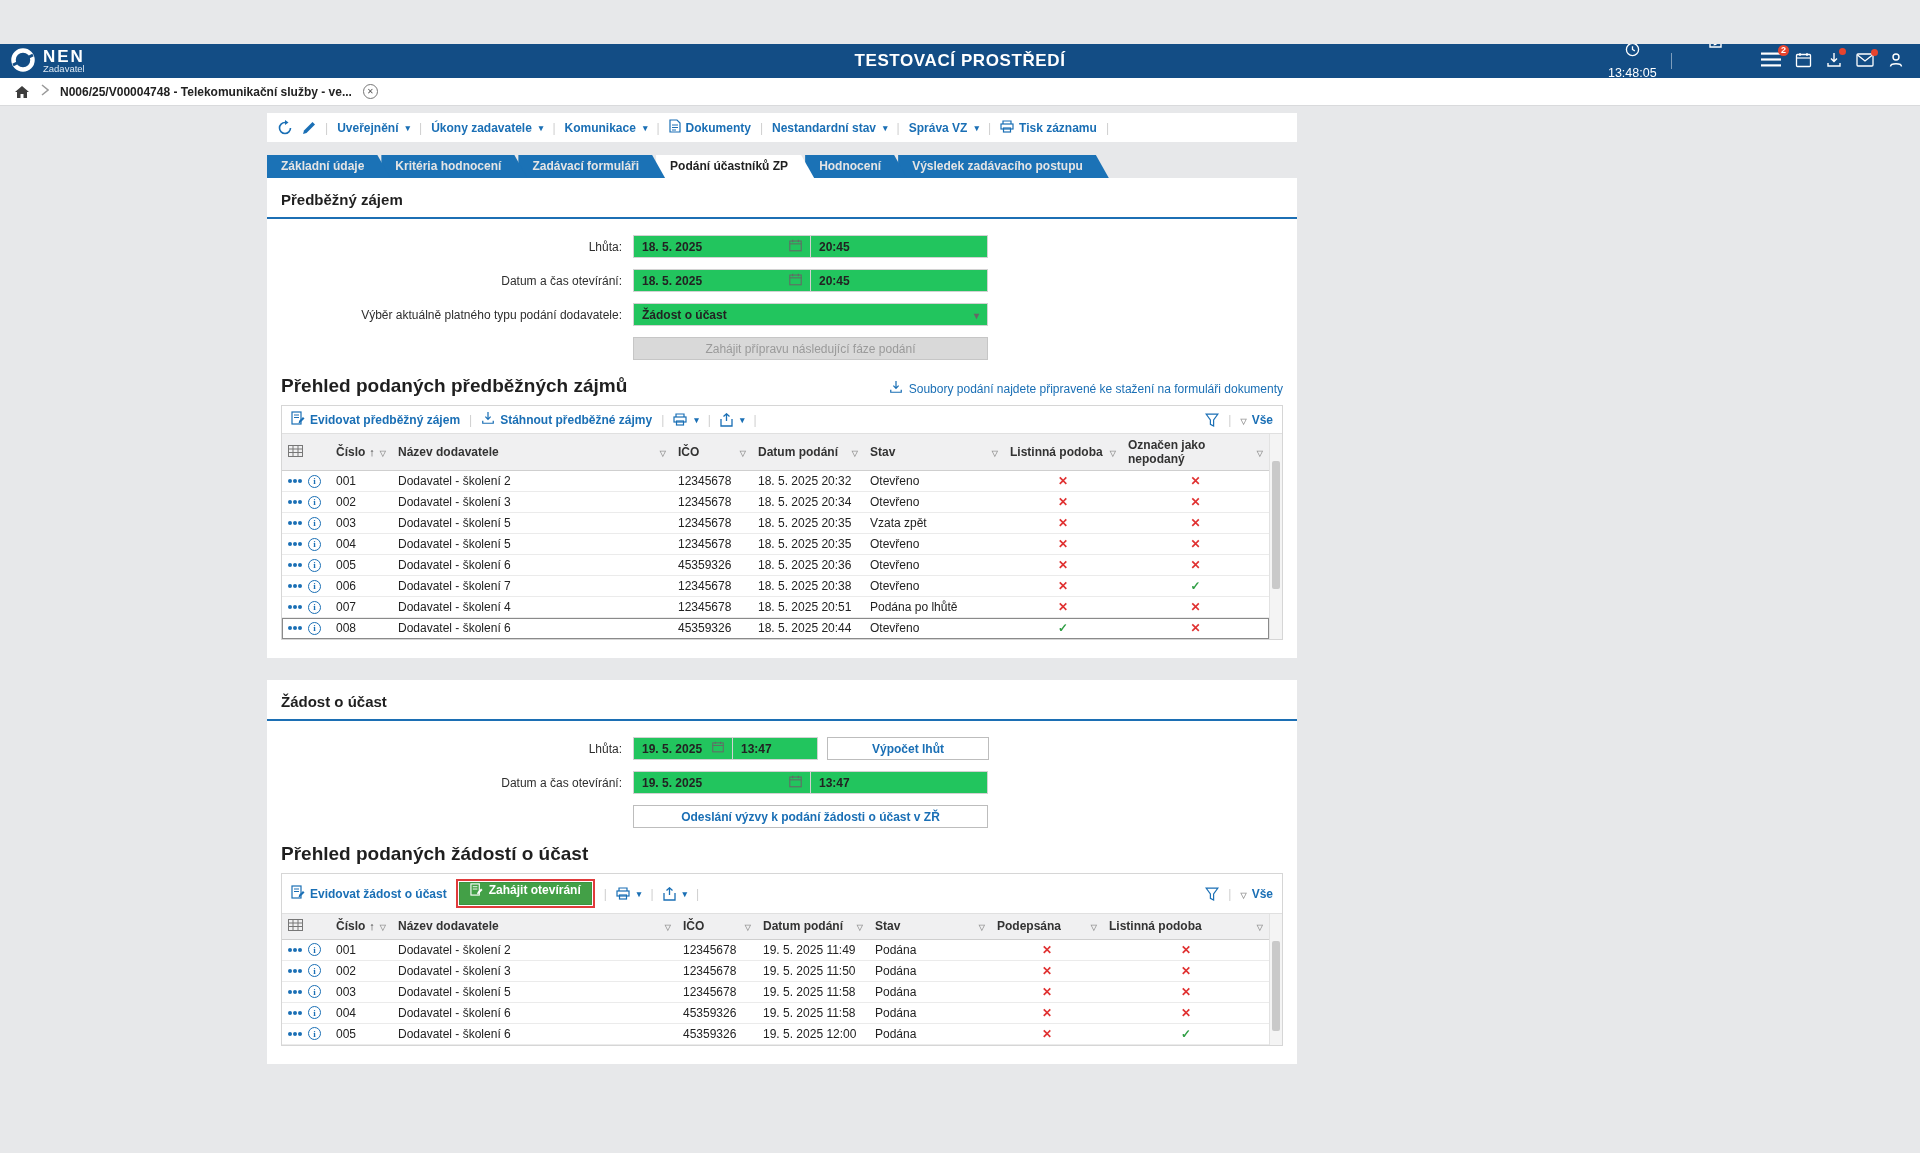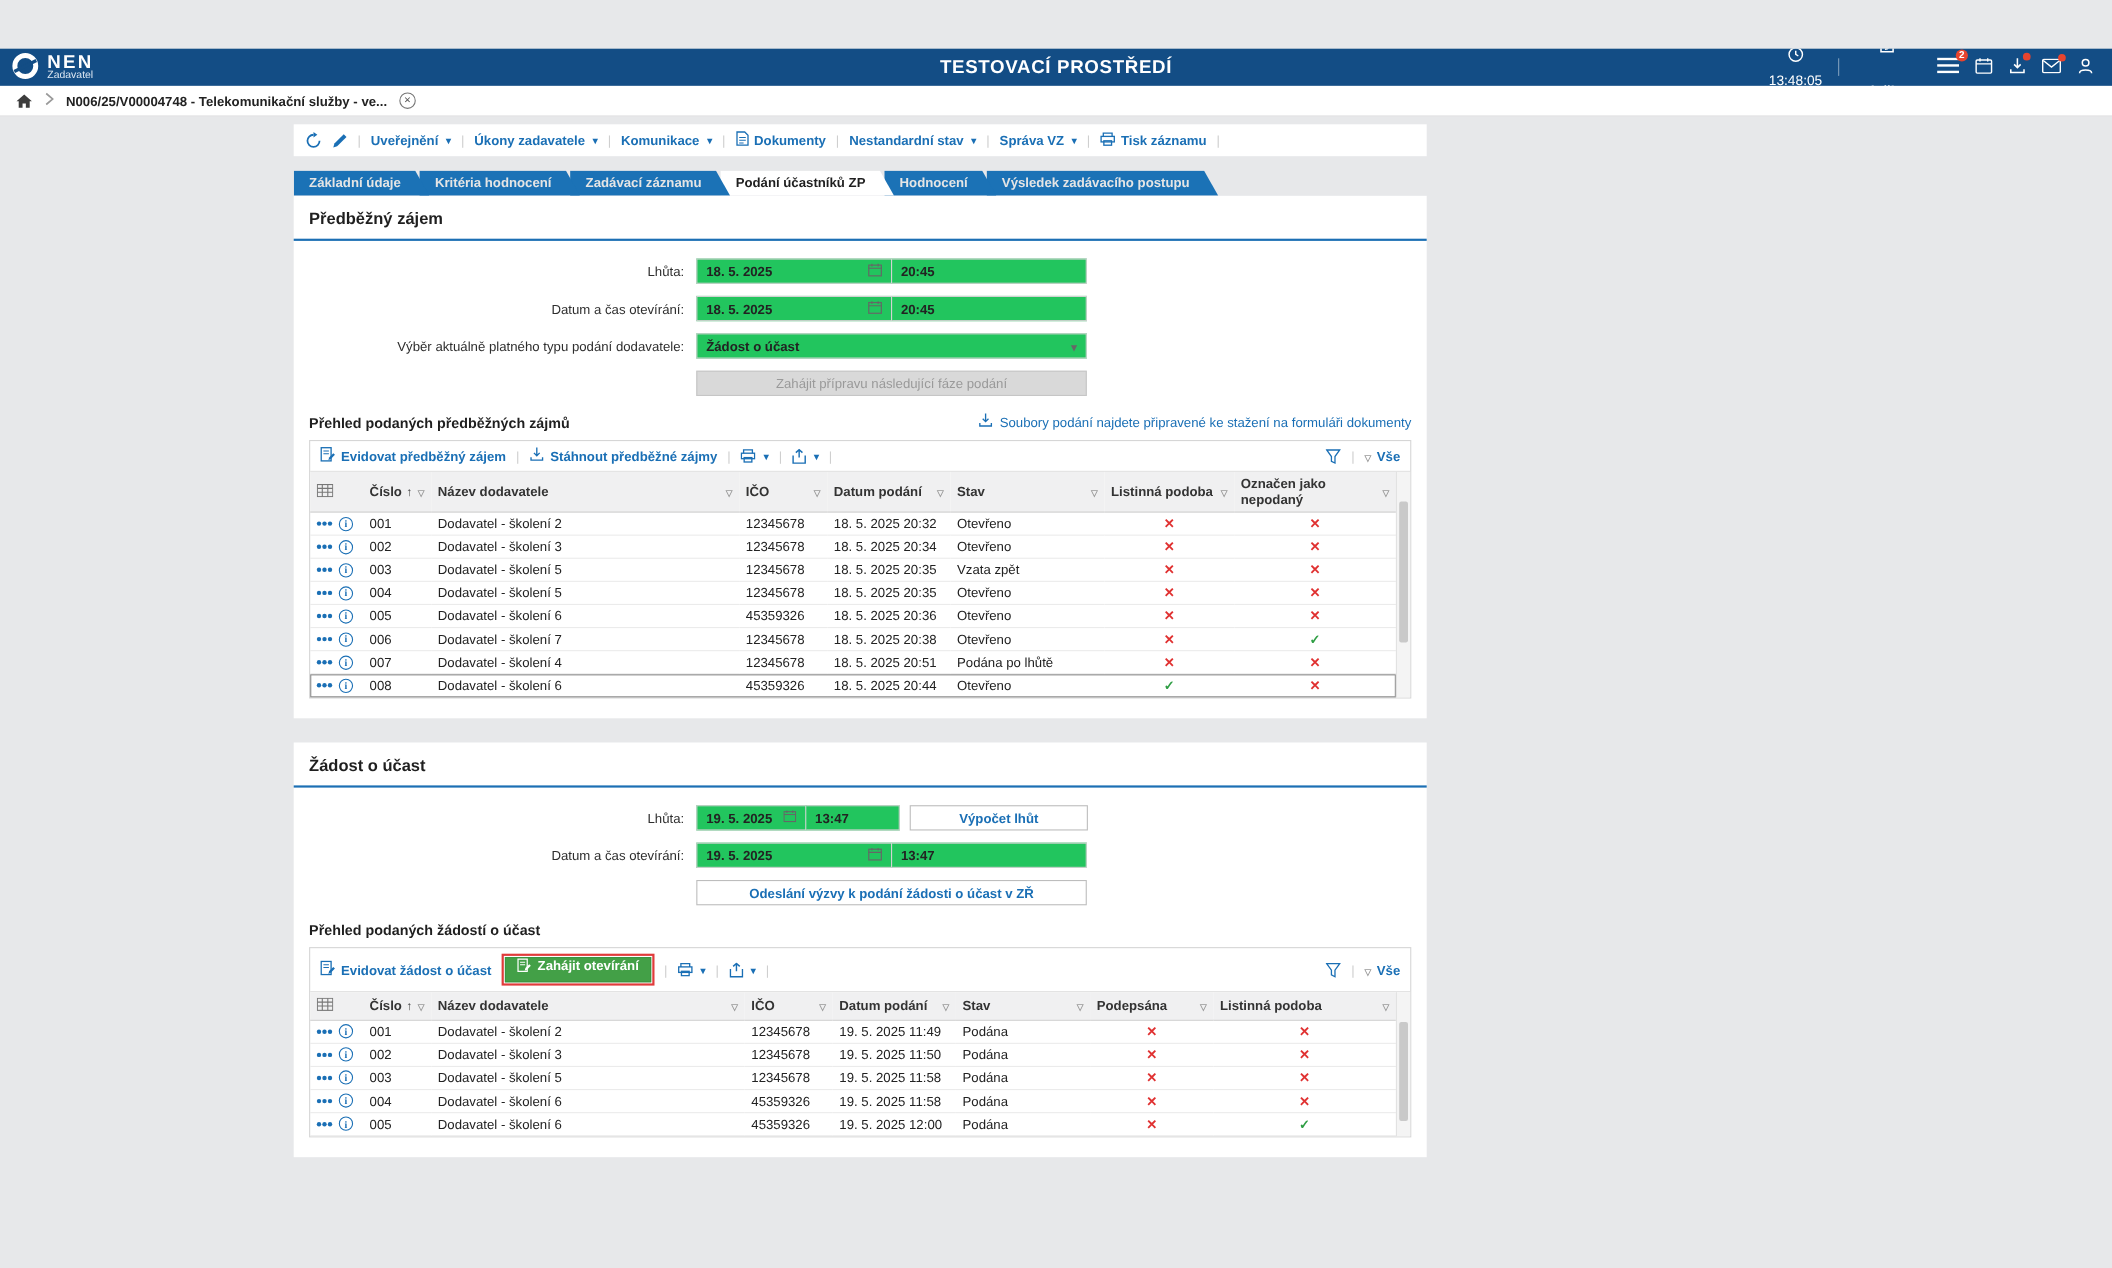--- a/index.html
+++ b/index.html
@@ -62,21 +62,21 @@
   .box.select { width: 355px; justify-content: space-between; cursor: pointer; }
   .sel-caret::after { content: "▾"; color: #666; font-size: 10px; }
   .btn { height: 23px; display: inline-flex; align-items: center; justify-content: center; font-size: 12px; cursor: pointer; }
   .btn-disabled { width: 355px; background: #d9d9d9; border: 1px solid #c6c6c6; color: #9a9a9a; cursor: default; }
   .btn-white { background: #fff; border: 1px solid #bdbdbd; color: #1a6fb5; font-weight: bold; }
   .btn-vypocet { width: 162px; margin-left: 9px; }
   .btn-odeslani { width: 355px; }
 
   
   .subhead-row { display: flex; justify-content: space-between; align-items: flex-end; margin: 15px 0 8px; }
-  .subhead { font-size: 13px; font-weight: bold; color: #1f1f1f; }
+  .subhead { font-size: 19px; font-weight: bold; color: #1f1f1f; }
   .files-link { color: #1a6fb5; display: inline-flex; gap: 6px; align-items: center; cursor: pointer; }
 
   
   .panel { border: 1px solid #d6d6d6; background: #fff; }
   .panel-toolbar { display: flex; align-items: center; gap: 9px; padding: 5px 9px; }
   .pt-right { margin-left: auto; display: flex; align-items: center; gap: 9px; }
   .red-box { border: 2px solid #e03b3b; padding: 1px; display: inline-flex; }
   .btn-green { background: #43a047; border: 1px solid #3c9341; color: #fff; font-weight: bold; height: 23px; padding: 0 10px; display: inline-flex; gap: 6px; cursor: pointer; font-size: 12px; }
 
   .table-wrap { position: relative; padding-right: 13px; border-top: 1px solid #e0e0e0; }
@@ -245,21 +245,21 @@
             </svg>
         </span>
         <span>Tisk záznamu</span>
       </span>
       <span class="sep"></span>
     </div>
 
     <div class="tabs">
       <div class="tab">Základní údaje</div>
       <div class="tab">Kritéria hodnocení</div>
-      <div class="tab">Zadávací záznamu</div>
+      <div class="tab">Zadávací formuláři</div>
       <div class="tab active">Podání účastníků ZP</div>
       <div class="tab">Hodnocení</div>
       <div class="tab">Výsledek zadávacího postupu</div>
     </div>
 
     <section class="card">
       <div class="section-head">
         <h2 class="section-title">Předběžný zájem</h2>
       </div>
 

